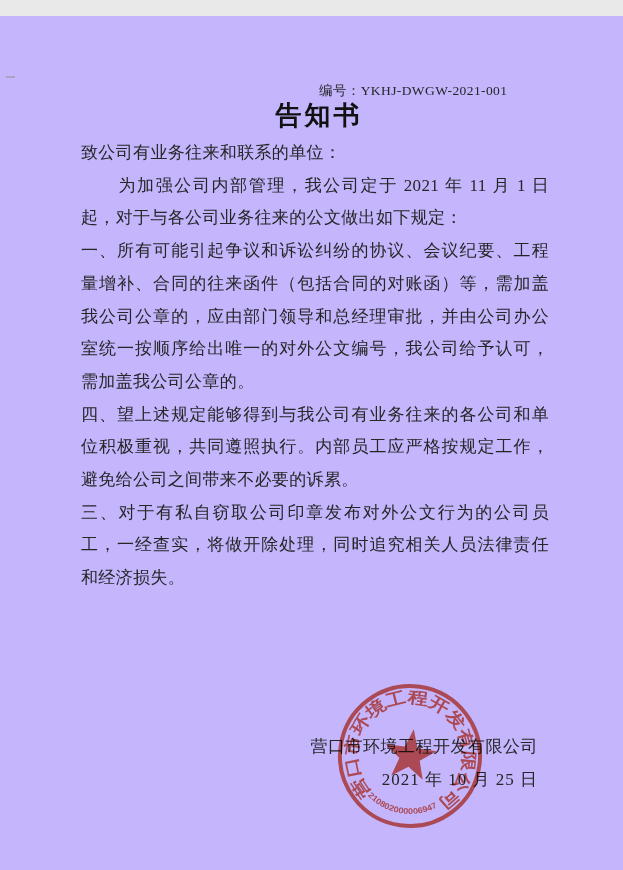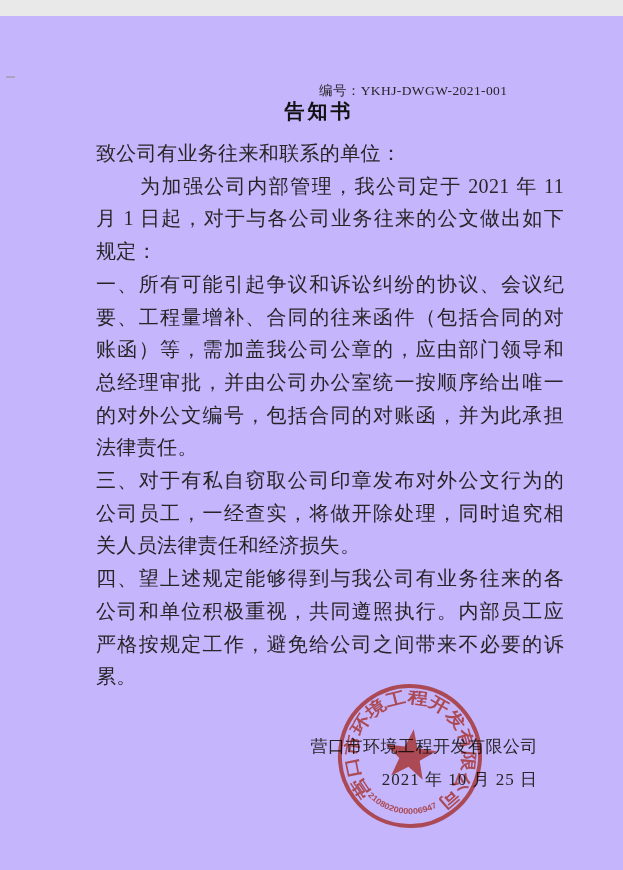--- a/index.html
+++ b/index.html
@@ -13,25 +13,25 @@
     color:#262626;
   }
   .doc-number{
     position:absolute;left:319px;top:66px;
     font-size:13.5px;letter-spacing:.4px;white-space:nowrap;
   }
   .doc-title{
     position:absolute;left:85px;top:82px;width:468px;margin:0;
     text-align:center;
     font-family:"Liberation Sans","DejaVu Sans",sans-serif;
-    font-weight:bold;font-size:20px;letter-spacing:3px;color:#111;
+    font-weight:bold;font-size:26px;letter-spacing:3px;color:#111;
   }
   .doc-body{
-    position:absolute;left:96px;top:121px;width:468px;
-    font-size:20px;line-height:32.7px;letter-spacing:.35px;
+    position:absolute;left:81px;top:121px;width:468px;
+    font-size:17px;line-height:32.7px;letter-spacing:.35px;
     text-align:justify;text-justify:inter-ideograph;
   }
   .para{margin:0;}
   .para.indent{text-indent:2.2em;}
   .signature{
     position:absolute;right:85px;top:714px;
     text-align:right;font-size:17px;line-height:33px;white-space:nowrap;
   }
   .sig-company{letter-spacing:.5px;}
   .sig-date{letter-spacing:1px;}
@@ -54,23 +54,23 @@
 
   <div class="scan-mark"></div>
 
   <div class="doc-number">编号：YKHJ-DWGW-2021-001</div>
 
   <h1 class="doc-title">告知书</h1>
 
   <div class="doc-body" id="doc-body">
       <p class="para">致公司有业务往来和联系的单位：</p>
       <p class="para indent">为加强公司内部管理，我公司定于 2021 年 11 月 1 日起，对于与各公司业务往来的公文做出如下规定：</p>
-      <p class="para">一、所有可能引起争议和诉讼纠纷的协议、会议纪要、工程量增补、合同的往来函件（包括合同的对账函）等，需加盖我公司公章的，应由部门领导和总经理审批，并由公司办公室统一按顺序给出唯一的对外公文编号，包括合同的对账函，并为此承担法律责任。</p>
+      <p class="para">一、所有可能引起争议和诉讼纠纷的协议、会议纪要、工程量增补、合同的往来函件（包括合同的对账函）等，需加盖我公司公章的，应由部门领导和总经理审批，并由公司办公室统一按顺序给出唯一的对外公文编号，我公司给予认可，需加盖我公司公章的。</p>
+      <p class="para">四、望上述规定能够得到与我公司有业务往来的各公司和单位积极重视，共同遵照执行。内部员工应严格按规定工作，避免给公司之间带来不必要的诉累。</p>
       <p class="para">三、对于有私自窃取公司印章发布对外公文行为的公司员工，一经查实，将做开除处理，同时追究相关人员法律责任和经济损失。</p>
-      <p class="para">四、望上述规定能够得到与我公司有业务往来的各公司和单位积极重视，共同遵照执行。内部员工应严格按规定工作，避免给公司之间带来不必要的诉累。</p>
     </div>
 
   <div class="signature">
     <div class="sig-company">营口市环境工程开发有限公司</div>
     <div class="sig-date">2021 年 10 月 25 日</div>
   </div>
 
   <svg class="seal" viewBox="0 0 160 160">
     <circle cx="80" cy="80" r="70" fill="none" stroke-width="4" class="seal-stroke" stroke="#d8462f"></circle>
     <polygon class="seal-fill" points="80,53 86.35,71.26 105.68,71.66 90.27,83.34 95.87,101.84 80,90.8 64.13,101.84 69.73,83.34 54.32,71.66 73.65,71.26" fill="#d8462f"></polygon>

